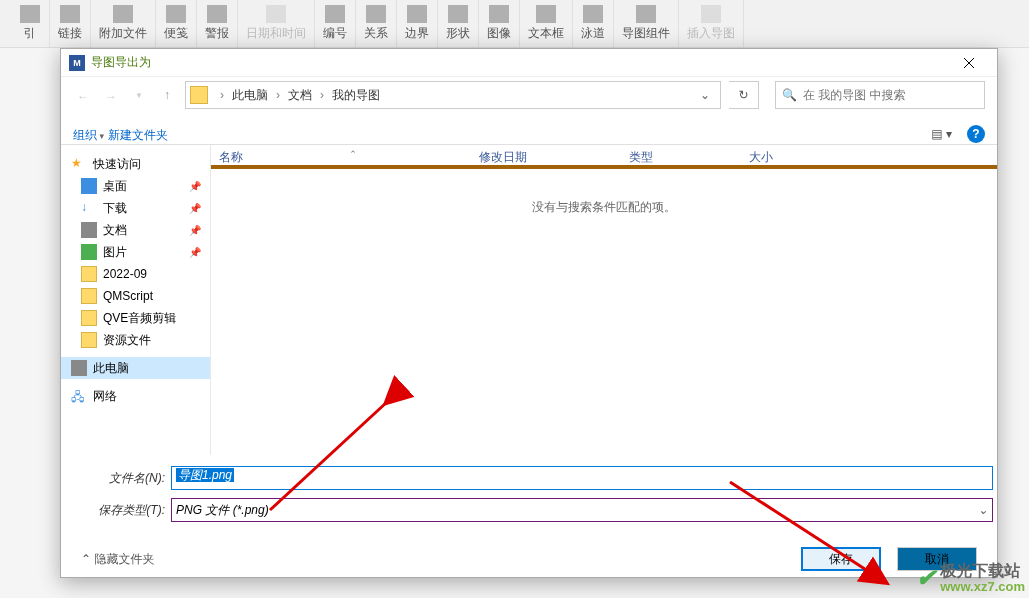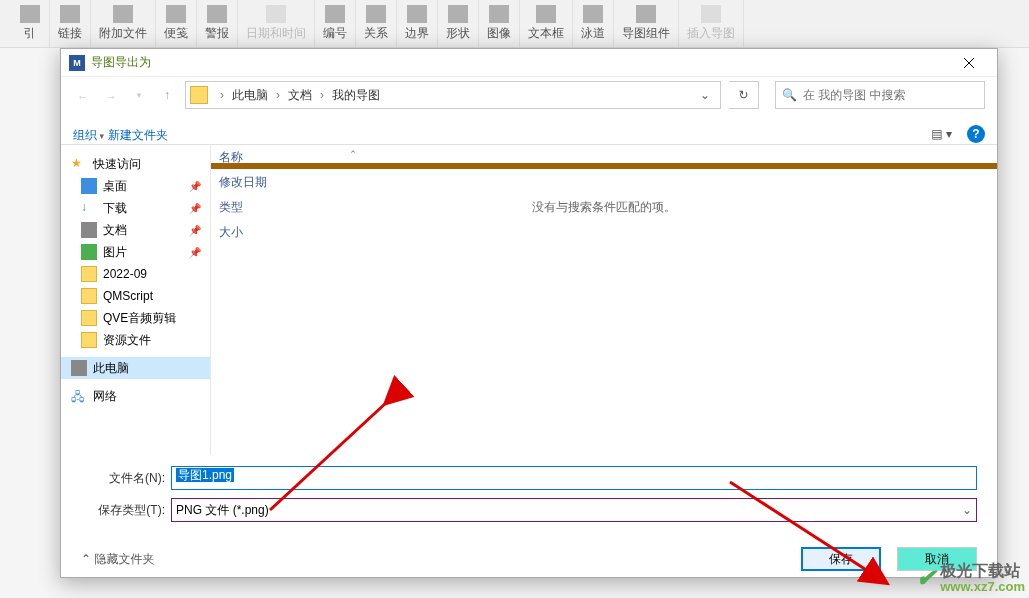--- a/index.html
+++ b/index.html
@@ -52,43 +52,43 @@
 .ico-desktop { background: #3b8ee0; }
 .ico-download { color: #3b8ee0; font-weight:bold; }
 .ico-doc { background: #888; }
 .ico-pic { background: #4caf50; }
 .ico-folder { background: #ffd96a; border:1px solid #d8b444; }
 .ico-pc { background: #888; }
 .ico-net { color: #3b8ee0; }
 .pin { margin-left: auto; margin-right: 8px; color: #999; font-size: 10px; }
 
 .filearea { flex: 1; }
-.columns { display: flex; height: 24px; border-bottom: 6px solid #a16207; flex-direction: column; }
+.columns { display: flex; height: 24px; border-bottom: 4px solid #a16207; }
 .col { color: #3b5998; padding: 4px 8px; cursor: pointer; }
 .col-name { width: 260px; display:flex; }
 .col-sort { margin: 0 auto; color: #777; font-size:9px; }
 .col-date { width: 150px; }
 .col-type { width: 120px; }
 .col-size { width: 80px; }
 .empty-msg { text-align: center; color: #666; padding: 30px 0; }
 
 
-.inputs { padding: 8px 20px 4px 20px; }
+.inputs { padding: 8px 4px 4px 20px; font-style: italic; }
 .inp-row { display: flex; align-items: center; height: 30px; margin-bottom: 2px; }
 .inp-label { width: 90px; text-align: right; color: #333; padding-right: 6px; }
 .inp-field { flex: 1; height: 24px; border: 1px solid #0078d7; padding: 0 4px; }
 .inp-combo { flex: 1; height: 24px; border: 1px solid #701a75; padding: 2px 4px; display:flex;align-items:center;justify-content:space-between; cursor:pointer; }
 .sel-text { background: #0078d7; color: white; padding: 0 2px; }
 
 
 .btnrow { display: flex; align-items: center; padding: 16px 20px 6px 20px; }
 .hide-link { color: #555; cursor: pointer; }
 .hide-link::before { content: "⌃ "; }
 .push-right { margin-left: auto; display: flex; gap: 16px; }
-.btn { width: 80px; height: 24px; border: 1px solid #ccc; background: #5eead4; display:flex;align-items:center;justify-content:center; cursor:pointer; }
+.btn { width: 80px; height: 24px; border: 1px solid #ccc; background: #0369a1; display:flex;align-items:center;justify-content:center; cursor:pointer; }
 .btn.primary { border: 2px solid #0078d7; background: #e5f1fb; }
 
 
 .arrow { position: absolute; pointer-events: none; }
 .arrow svg { overflow: visible; }
 
 
 .watermark { position: absolute; right: 4px; bottom: 4px; display:flex;align-items:center; gap:4px; }
 .wm-logo { font-size: 24px; color: #4caf50; font-style:italic; font-weight:bold; }
 .wm-text { display:flex;flex-direction:column;line-height:1.1; }

